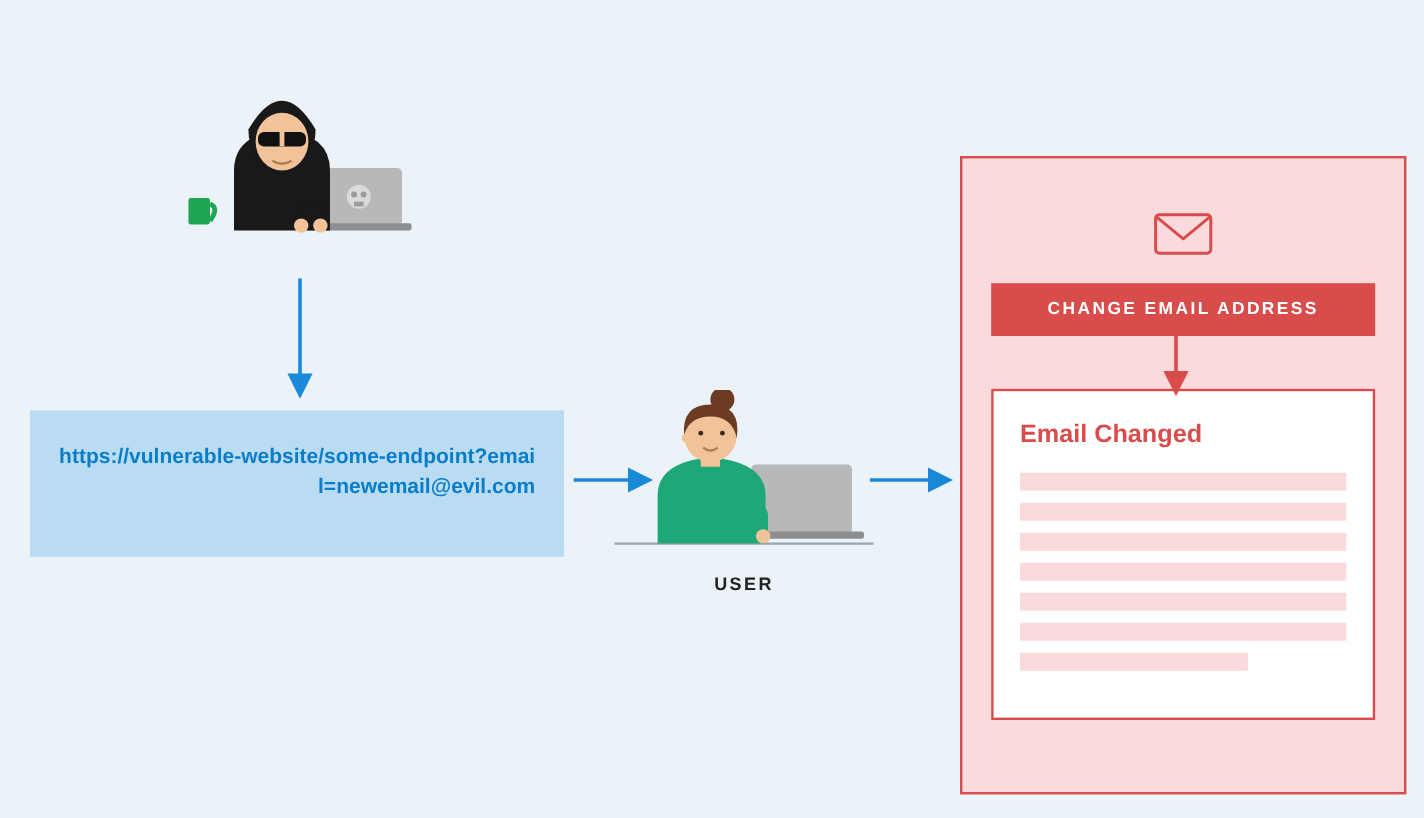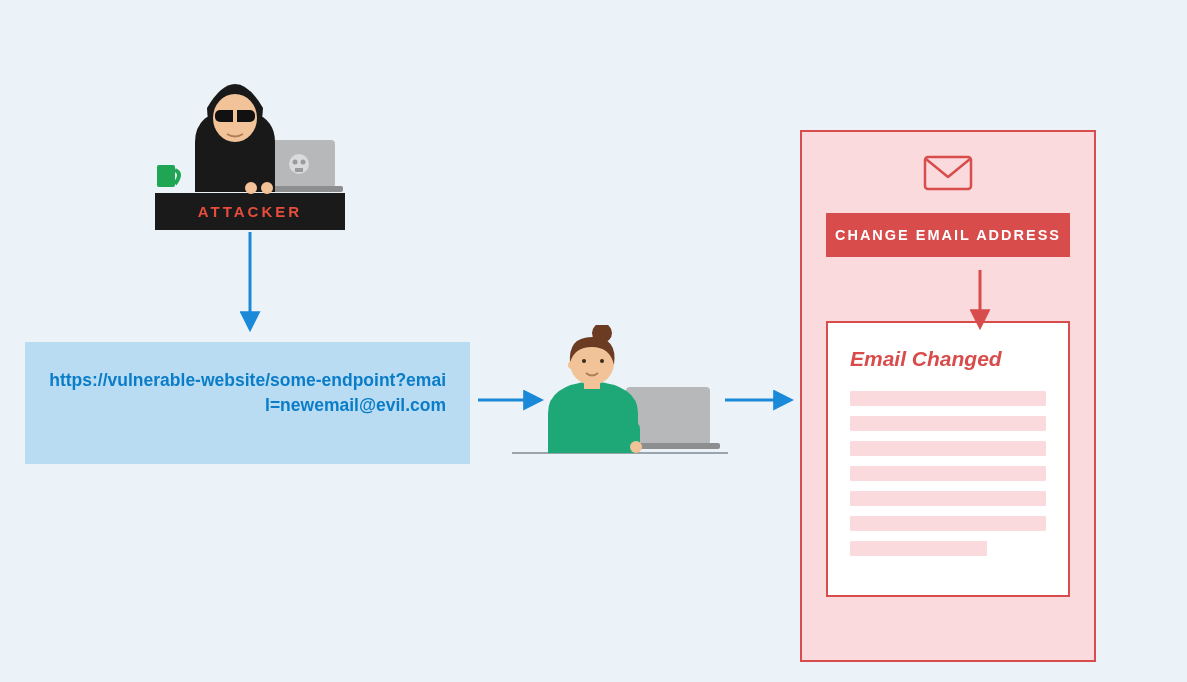--- a/index.html
+++ b/index.html
@@ -55,43 +55,42 @@
     font-weight: 700;
     letter-spacing: 2px;
     font-size: 15px;
     color: #222;
     margin-top: 14px;
   }
   .result-panel {
     position: absolute;
     left: 800px;
     top: 130px;
-    width: 296px;
+    width: 372px;
     height: 532px;
     background: #fadadd;
     border: 2px solid #d94c4c;
-    padding: 23px 24px 24px 24px;
+    padding: 45px 24px 24px 24px;
   }
   .email-icon { text-align: center; margin-bottom: 18px; }
   .red-button {
     background: #d94c4c;
     color: #fff;
     font-weight: 700;
     letter-spacing: 2px;
     font-size: 14.5px;
     text-align: center;
     padding: 14px 0;
   }
   .result-card {
     background: #fff;
     border: 2px solid #d94c4c;
-    margin-top: 64px;
+    margin-top: 44px;
     padding: 24px 22px 26px 22px;
     height: 276px;
-    font-style: italic;
   }
   .result-title {
     color: #d94c4c;
     font-weight: 700;
     font-size: 21px;
     margin-bottom: 20px;
   }
   .placeholder-line {
     background: #fadadd;
     height: 15px;
@@ -132,21 +131,20 @@
 
     <rect x="60" y="60" width="40" height="12" rx="5" fill="#111"></rect>
     <rect x="78" y="60" width="4" height="12" fill="#f2c399"></rect>
 
     <path d="M72 84 q8 5 16 0" stroke="#b07b55" stroke-width="2" fill="none"></path>
 
     <rect x="96" y="120" width="18" height="20" rx="6" fill="#191919"></rect>
     <circle cx="112" cy="138" r="6" fill="#f2c399"></circle>
     <circle cx="96" cy="138" r="6" fill="#f2c399"></circle>
   </svg>
-  <div class="desk-bar">ATTACKER</div>
 </div>
 
 <div class="url-box">
   <div class="url-text">https://vulnerable-website/some-endpoint?email=newemail@evil.com</div>
 </div>
 
 <div class="user-wrap">
   <svg width="220" height="135" viewBox="0 0 220 135">
 
     <rect x="116" y="62" width="84" height="58" rx="4" fill="#b7b8ba"></rect>
@@ -167,20 +165,21 @@
     <circle cx="92" cy="8" r="10" fill="#6b3b22"></circle>
 
     <circle cx="62" cy="40" r="4" fill="#f2c399"></circle>
 
     <circle cx="74" cy="36" r="2" fill="#3a2a1a"></circle>
     <circle cx="92" cy="36" r="2" fill="#3a2a1a"></circle>
     <path d="M76 48 q6 5 12 0" stroke="#b07b55" stroke-width="2" fill="none"></path>
 
     <circle cx="126" cy="122" r="6" fill="#f2c399"></circle>
   </svg>
+  <div class="user-label">USER</div>
 </div>
 
 <div class="result-panel">
   <div class="email-icon">
     <svg width="50" height="36" viewBox="0 0 50 36">
       <rect x="2" y="2" width="46" height="32" rx="3" fill="none" stroke="#d94c4c" stroke-width="2.5"></rect>
       <path d="M3 4 L25 22 L47 4" fill="none" stroke="#d94c4c" stroke-width="2.5" stroke-linejoin="round"></path>
     </svg>
   </div>
   <div class="red-button">CHANGE EMAIL ADDRESS</div>

